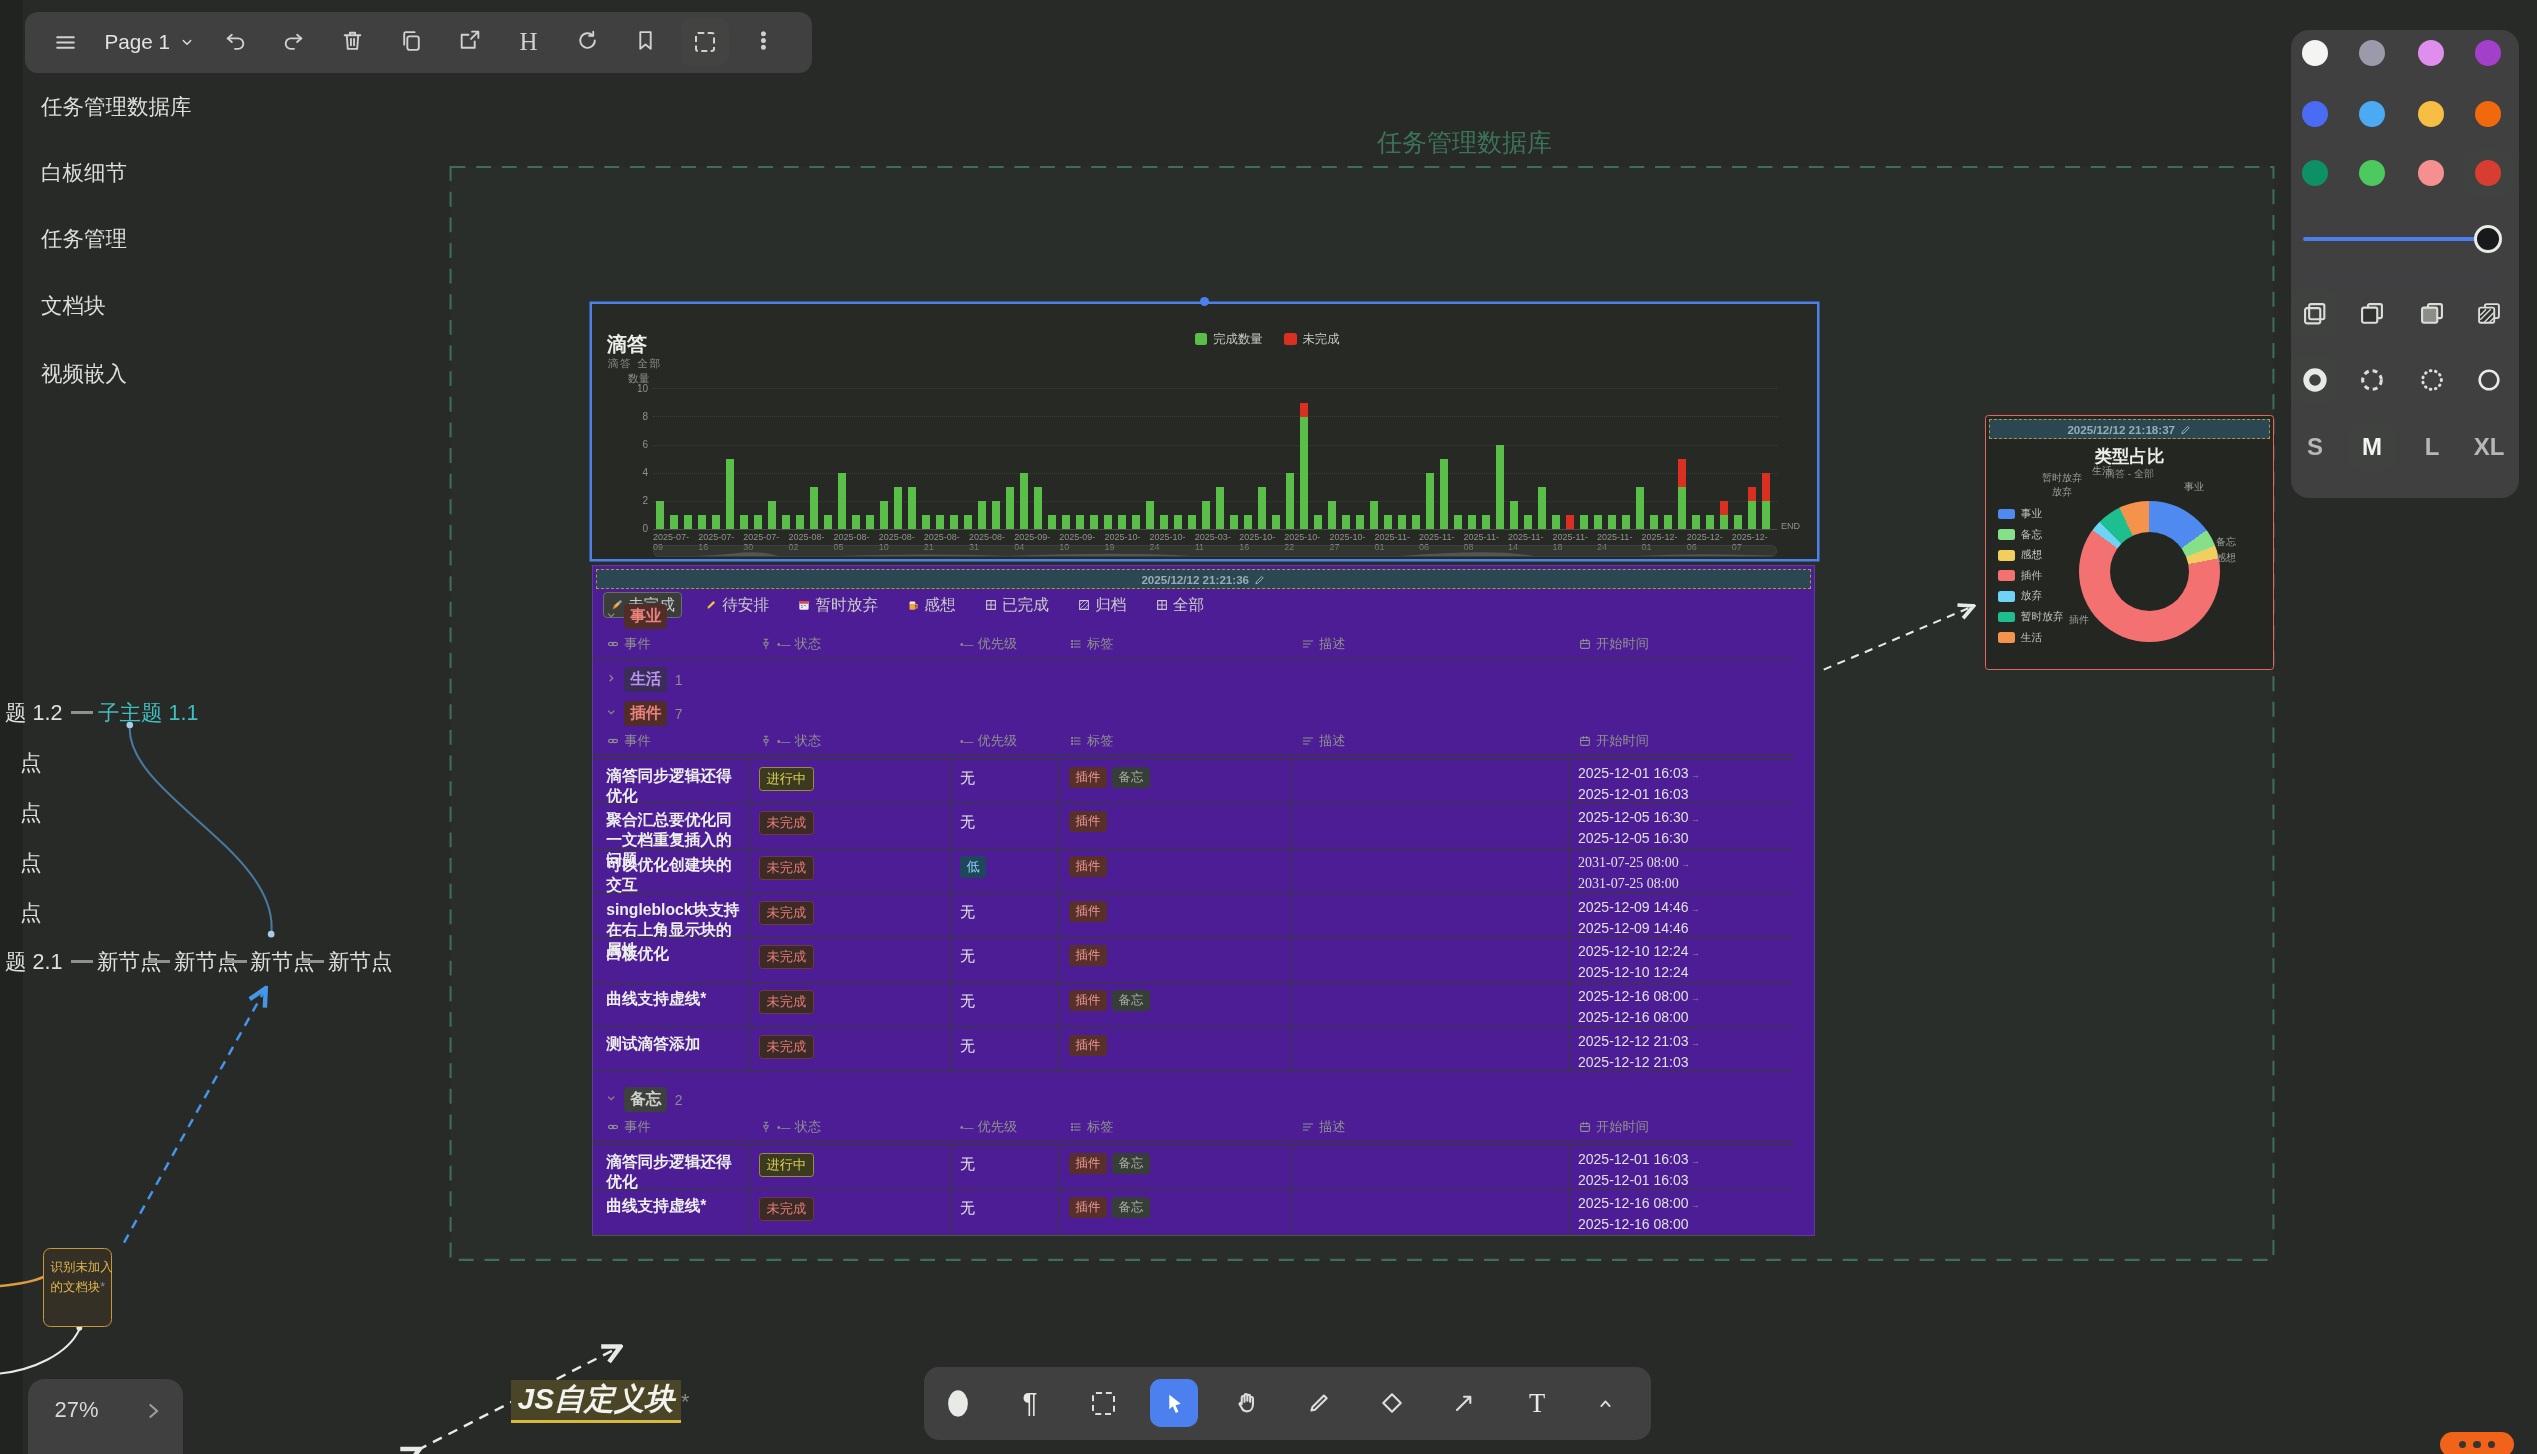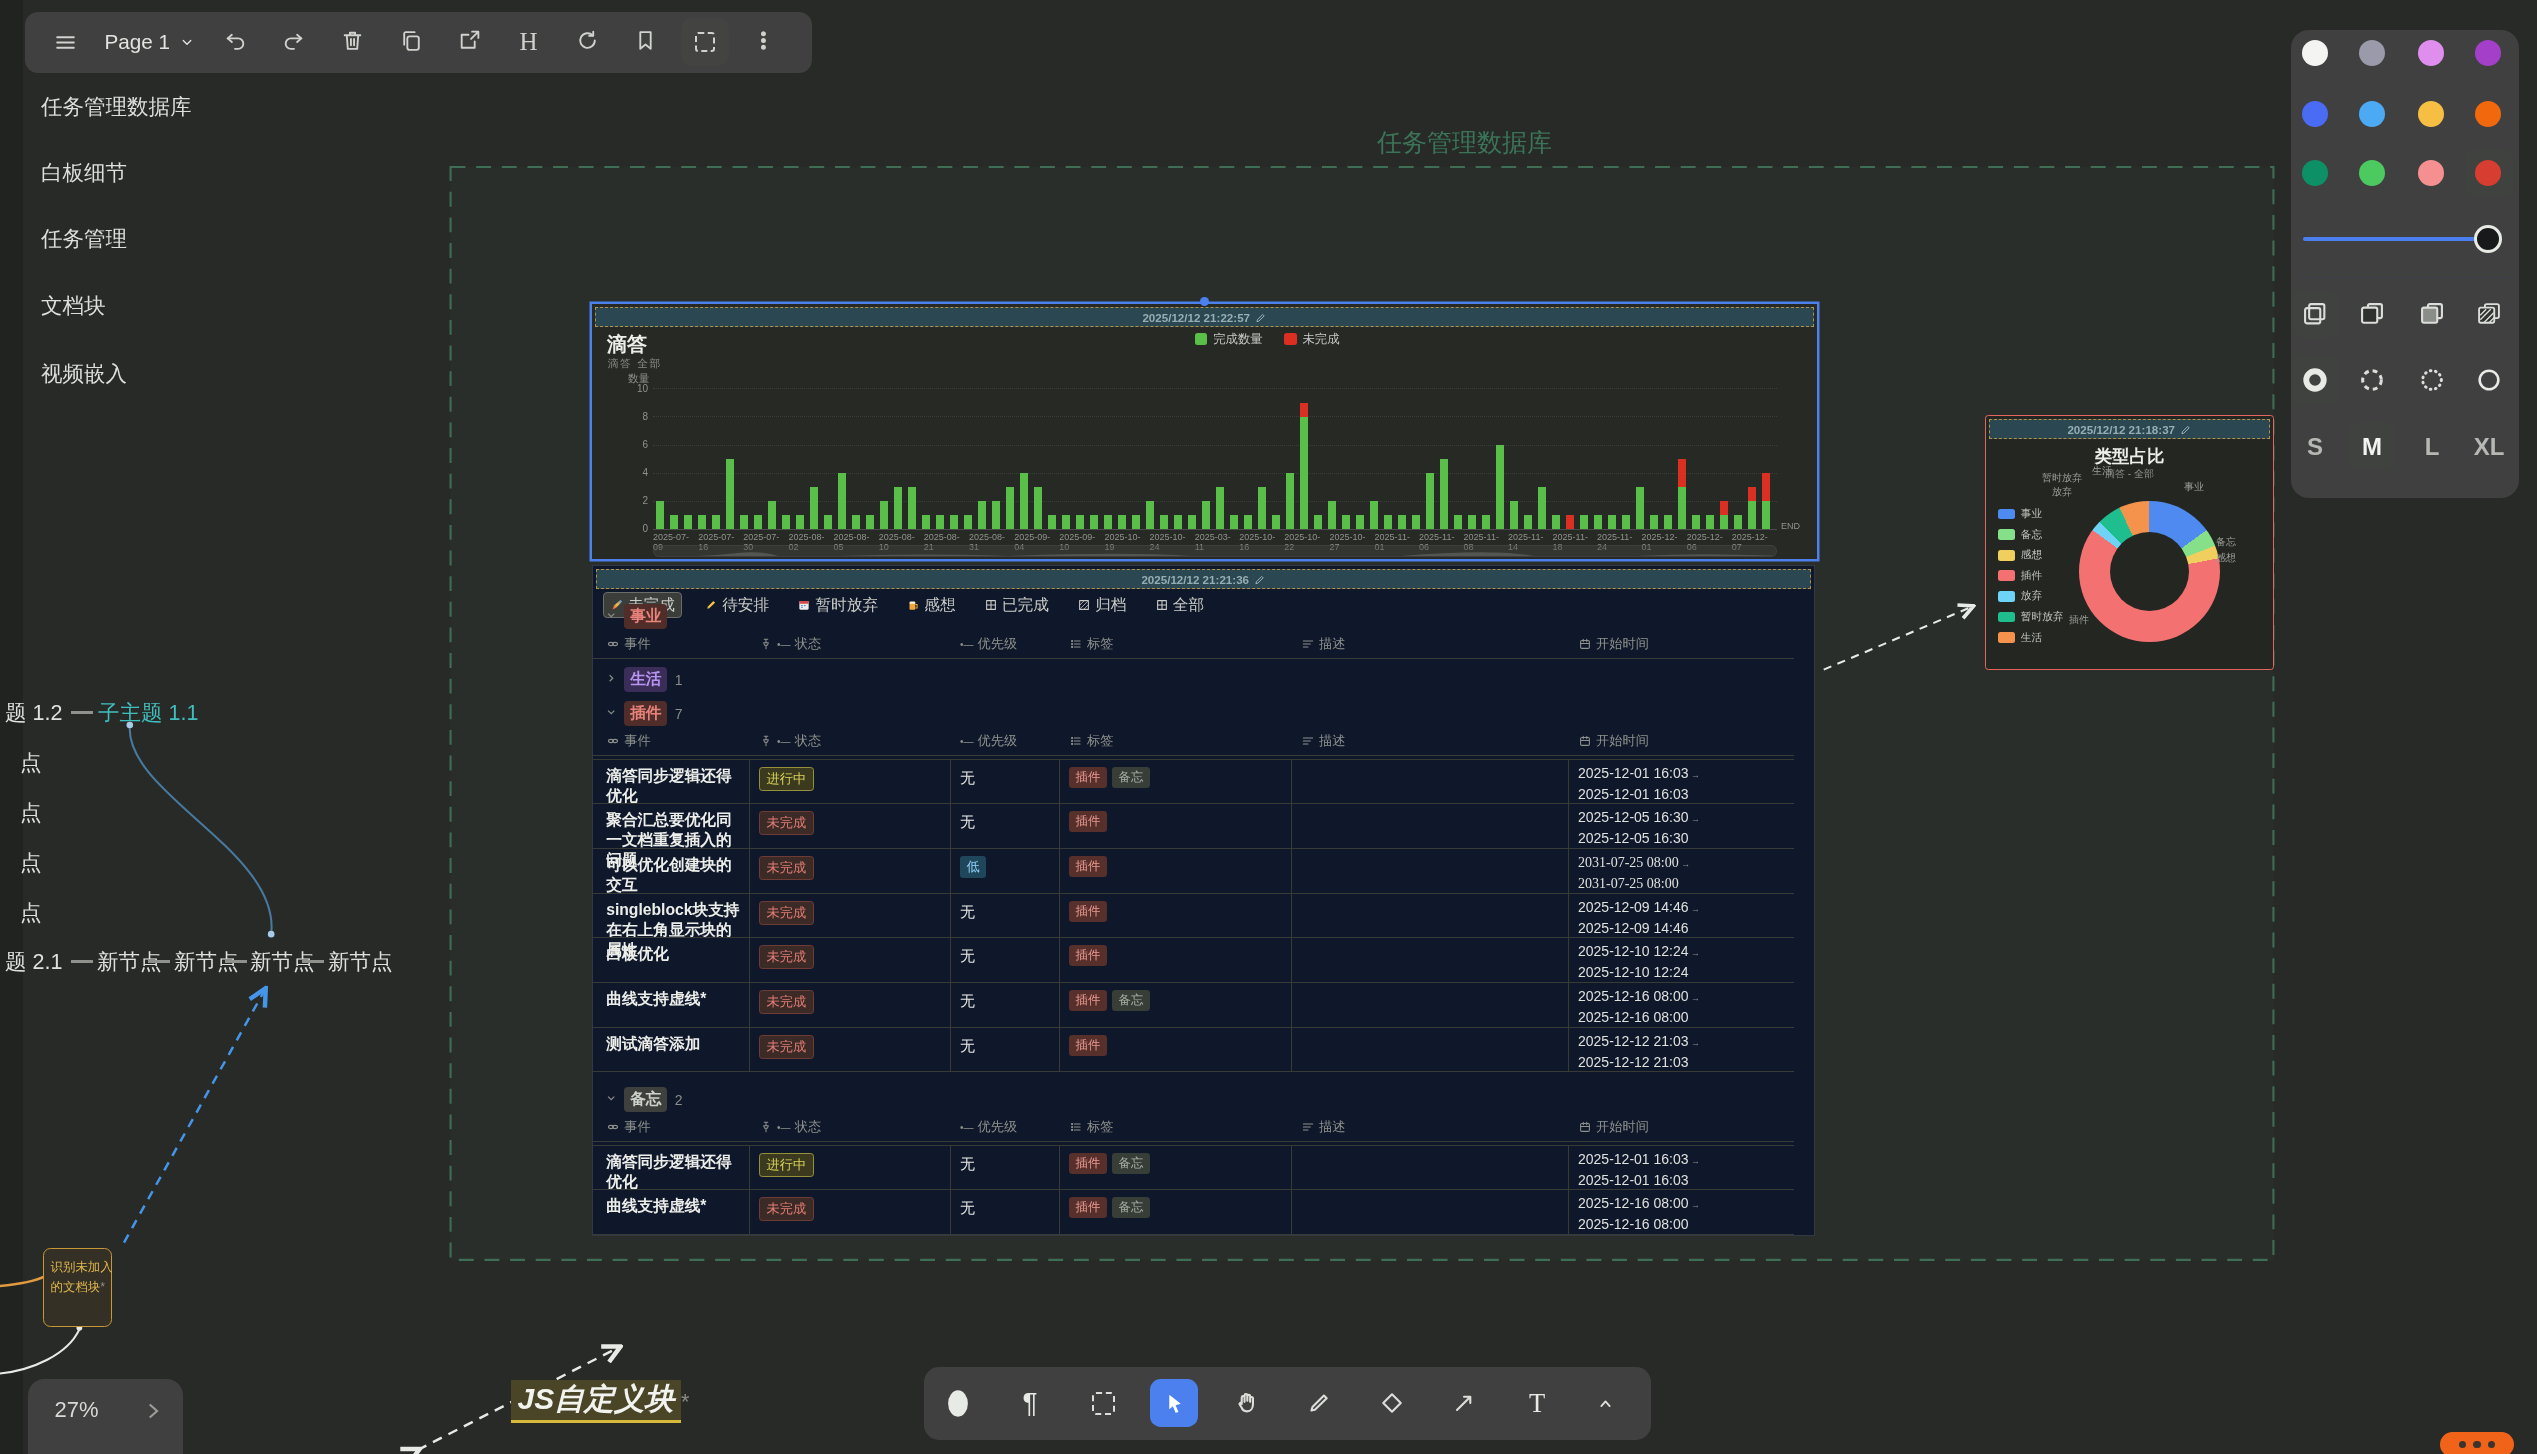--- a/index.html
+++ b/index.html
@@ -44,21 +44,21 @@
   .bar-slot { width:14px; display:flex; flex-direction:column-reverse; align-items:center; }
   .bar-g { width:7.4px; } .bar-r { width:7.4px; }
   #xticks { position:absolute; left:61px; top:228px; width:1124px; display:flex;
     justify-content:space-between; font-size:9px; color:#90938e; }
   #chart-end { left:1189px; top:217px; font-size:9px; color:#90938e; }
   #minimap { position:absolute; left:61px; top:241px; width:1124px; height:12.4px;
     background:#45484466; border:0.8px solid #55585450; border-radius:5.8px; overflow:hidden; }
   #sel-handle { left:608px; top:-6.6px; width:9px; height:9px; border-radius:50%;
     background:#4c80ec; }
   
-  #table-block { left:592px; top:565px; width:1223px; height:671px; background:#0f172a;
+  #table-block { left:592px; top:565px; width:1223px; height:671px; background:#4c1d95;
     border:0.8px solid #9a9e9740; overflow:hidden; }
   #filters { position:absolute; left:10px; top:26.5px; height:25px; display:flex; gap:16.5px;
     align-items:center; font-size:15.7px; color:#caccc7; }
   .filter { display:flex; align-items:center; gap:4.1px; padding:1.7px 5.8px; border-radius:4.1px; }
   .filter.active { border:0.8px solid #6a6d68; background:#3a3d39; }
   .grp-label { position:absolute; left:11.6px; display:flex; align-items:center; gap:7.4px; height:25px; }
   .grp-name { font-size:15.7px; font-weight:bold; padding:1.7px 5.8px; border-radius:4.1px; }
   .grp-count { font-size:14px; color:#8a8d88; }
   .colhdr { position:absolute; left:0; right:20px; height:26.5px; border-bottom:0.8px solid #3a3c38;
     color:#8e918c; font-size:13.2px; }
@@ -252,28 +252,20 @@
     <div class="note-line">识别未加入</div>
     <div class="note-line"><span>的文档块</span><span style="color:#8a8d88">*</span></div>
   </div>
 
   <div class="abs" style="left:511px; top:1379px; white-space:nowrap;">
     <span id="js-label" style="position:static">JS自定义块</span><span id="js-ast">*</span>
   </div>
 
   <div id="chart-block" class="abs">
     <div id="sel-handle" class="abs"></div>
-    <div class="block-header">
-      <span>2025/12/12 21:22:57</span>
-      <span class="ic" style="display: flex;">
-          <svg width="11.6" height="11.6" viewBox="0 0 24 24" fill="none" stroke="#9fb6bd" stroke-width="2">
-            <path d="M4 20l1-4L16 5l3 3L8 19z"></path>
-          </svg>
-        </span>
-    </div>
     <div class="abs" id="chart-title">滴答</div>
     <div class="abs" id="chart-legend">
         <span class="leg-item">
           <span class="leg-sw" style="background: rgb(90, 191, 73);"></span>
           <span>完成数量</span>
         </span>
         <span class="leg-item">
           <span class="leg-sw" style="background: rgb(218, 47, 33);"></span>
           <span>未完成</span>
         </span>

